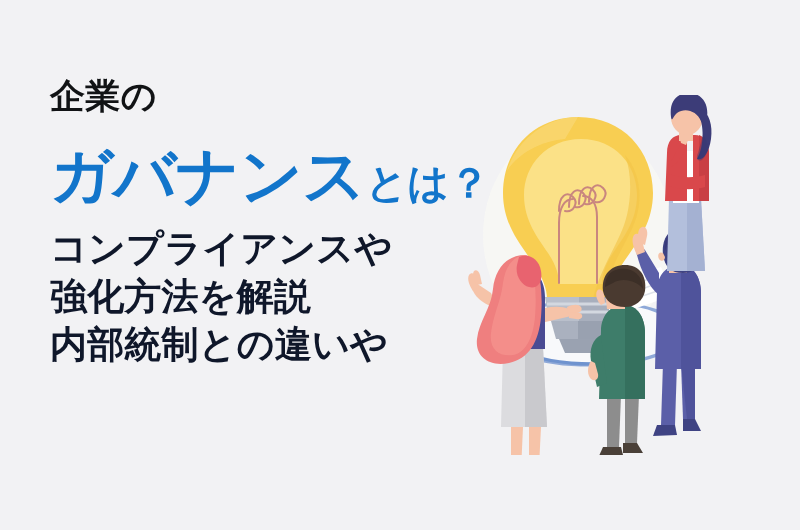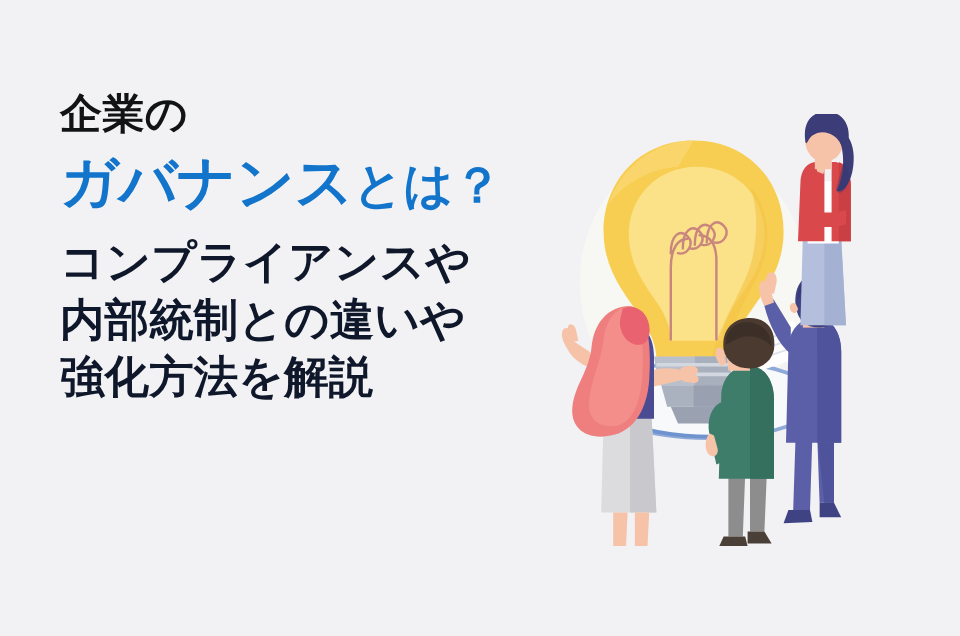--- a/index.html
+++ b/index.html
@@ -29,33 +29,33 @@
     top: 78px;
     width: 470px;
   }
 
   #eyebrow {
     font-size: 35px;
     font-weight: 700;
     color: #111315;
     line-height: 1.0;
     letter-spacing: 0.01em;
-    margin: 0 0 16px 0;
+    margin: 0 0 32px 0;
     white-space: nowrap;
   }
 
   #headline {
     margin: 0 0 18px 0;
     line-height: 1.0;
     white-space: nowrap;
     color: #1275cb;
     font-weight: 700;
   }
   #headline-main {
-    font-size: 48px;
+    font-size: 62px;
     letter-spacing: -0.005em;
   }
   #headline-suffix {
     font-size: 41px;
     letter-spacing: -0.01em;
   }
 
   #subtitle {
     margin: 0;
     font-size: 37px;
@@ -89,22 +89,22 @@
 <div id="banner">
 
   <div id="text-block">
 
     <div id="eyebrow">企業の</div>
 
     <h1 id="headline"><span id="headline-main">ガバナンス</span><span id="headline-suffix">とは？</span></h1>
 
     <div id="subtitle">
       <span class="sub-line">コンプライアンスや</span>
+      <span class="sub-line">強化方法を解説</span>
       <span class="sub-line">内部統制との違いや</span>
-      <span class="sub-line">強化方法を解説</span>
     </div>
   </div>
 
   <div id="illustration">
     <svg viewBox="0 0 300 360" xmlns="http://www.w3.org/2000/svg">
 
       <ellipse cx="123" cy="140" rx="95" ry="110" fill="#f7f7f4" opacity="0.9"></ellipse>
 
       <ellipse cx="135" cy="238" rx="92" ry="32" fill="#f8f9fb" stroke="#8fa9d8" stroke-width="3.2"></ellipse>
       <path d="M46 232 A92 32 0 0 0 158 268" fill="none" stroke="#6f93cf" stroke-width="3.2" stroke-linecap="round"></path>

